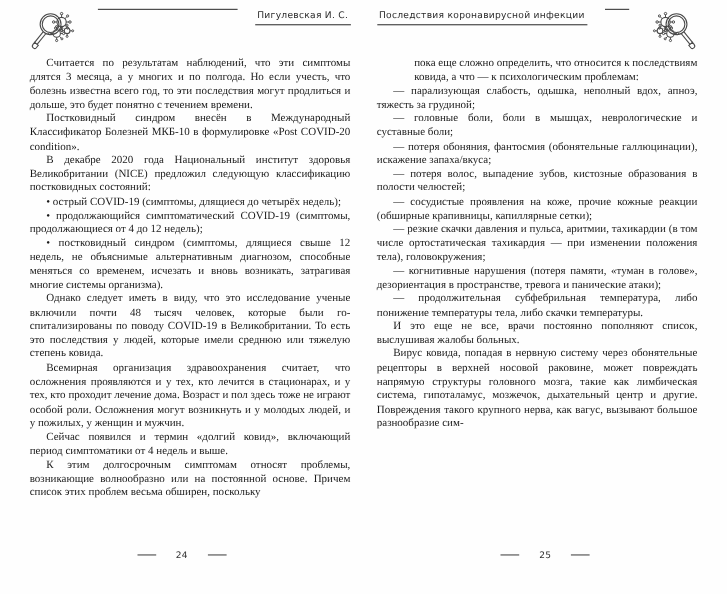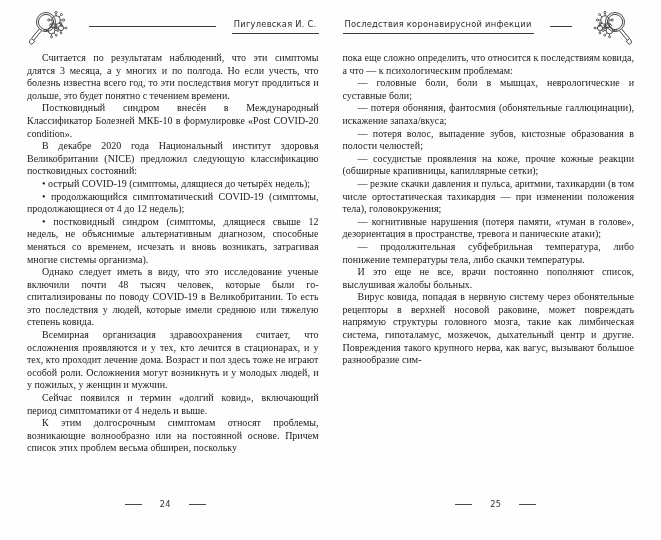--- a/index.html
+++ b/index.html
@@ -36,21 +36,21 @@
 
   
   .running-head {
     position: relative;
     height: 47px;
     display: flex;
     align-items: flex-end;
   }
   .rh-inner {
     display: flex;
-    align-items: center;
+    align-items: flex-start;
     width: 100%;
     gap: 16px;
   }
   .page-right .rh-inner { flex-direction: row; }
 
   .rh-rule {
     flex: 1 1 auto;
     border-bottom: 1.1px solid #3a3a3a;
     height: 0;
     margin-bottom: 3px;
@@ -89,20 +89,21 @@
     font-family: "Liberation Serif", "DejaVu Serif", serif;
   }
   .col p.bullet {
     text-indent: 15px;
   }
   .col p.dash {
     text-indent: 15px;
   }
   .col p.cont {
     text-indent: 0;
+    margin-left: 34px;
   }
 
   
   .folio {
     position: absolute;
     bottom: 31px;
     left: 0;
     right: 0;
     display: flex;
     justify-content: center;
@@ -268,20 +269,21 @@
               <line x1="31.4" y1="20" x2="29.8" y2="20"></line>
                 <circle cx="29.1" cy="20" r="0.9"></circle>
             </g>
           </svg>
         </span>
       </div>
     </div>
 
     <div class="col">
       <p class="cont">пока еще сложно определить, что относится к послед­ствиям ковида, а что — к психологическим проблемам:</p>
+      <p class="dash">— парализующая слабость, одышка, неполный вдох, апноэ, тяжесть за грудиной;</p>
       <p class="dash">— головные боли, боли в мышцах, неврологические и суставные боли;</p>
       <p class="dash">— потеря обоняния, фантосмия (обонятельные гал­люцинации), искажение запаха/вкуса;</p>
       <p class="dash">— потеря волос, выпадение зубов, кистозные образо­вания в полости челюстей;</p>
       <p class="dash">— сосудистые проявления на коже, прочие кожные реакции (обширные крапивницы, капиллярные сетки);</p>
       <p class="dash">— резкие скачки давления и пульса, аритмии, тахи­кардии (в том числе ортостатическая тахикардия — при изменении положения тела), головокружения;</p>
       <p class="dash">— когнитивные нарушения (потеря памяти, «туман в голове», дезориентация в пространстве, тревога и па­нические атаки);</p>
       <p class="dash">— продолжительная субфебрильная температура, либо понижение температуры тела, либо скачки температуры.</p>
       <p class="indent">И это еще не все, врачи постоянно пополняют список, выслушивая жалобы больных.</p>
       <p class="indent">Вирус ковида, попадая в нервную систему через обо­нятельные рецепторы в верхней носовой раковине, может повреждать напрямую структуры головного мозга, такие как лимбическая система, гипоталамус, мозжечок, дыха­тельный центр и другие. Повреждения такого крупного нерва, как вагус, вызывают большое разнообразие сим-</p>
     </div>

